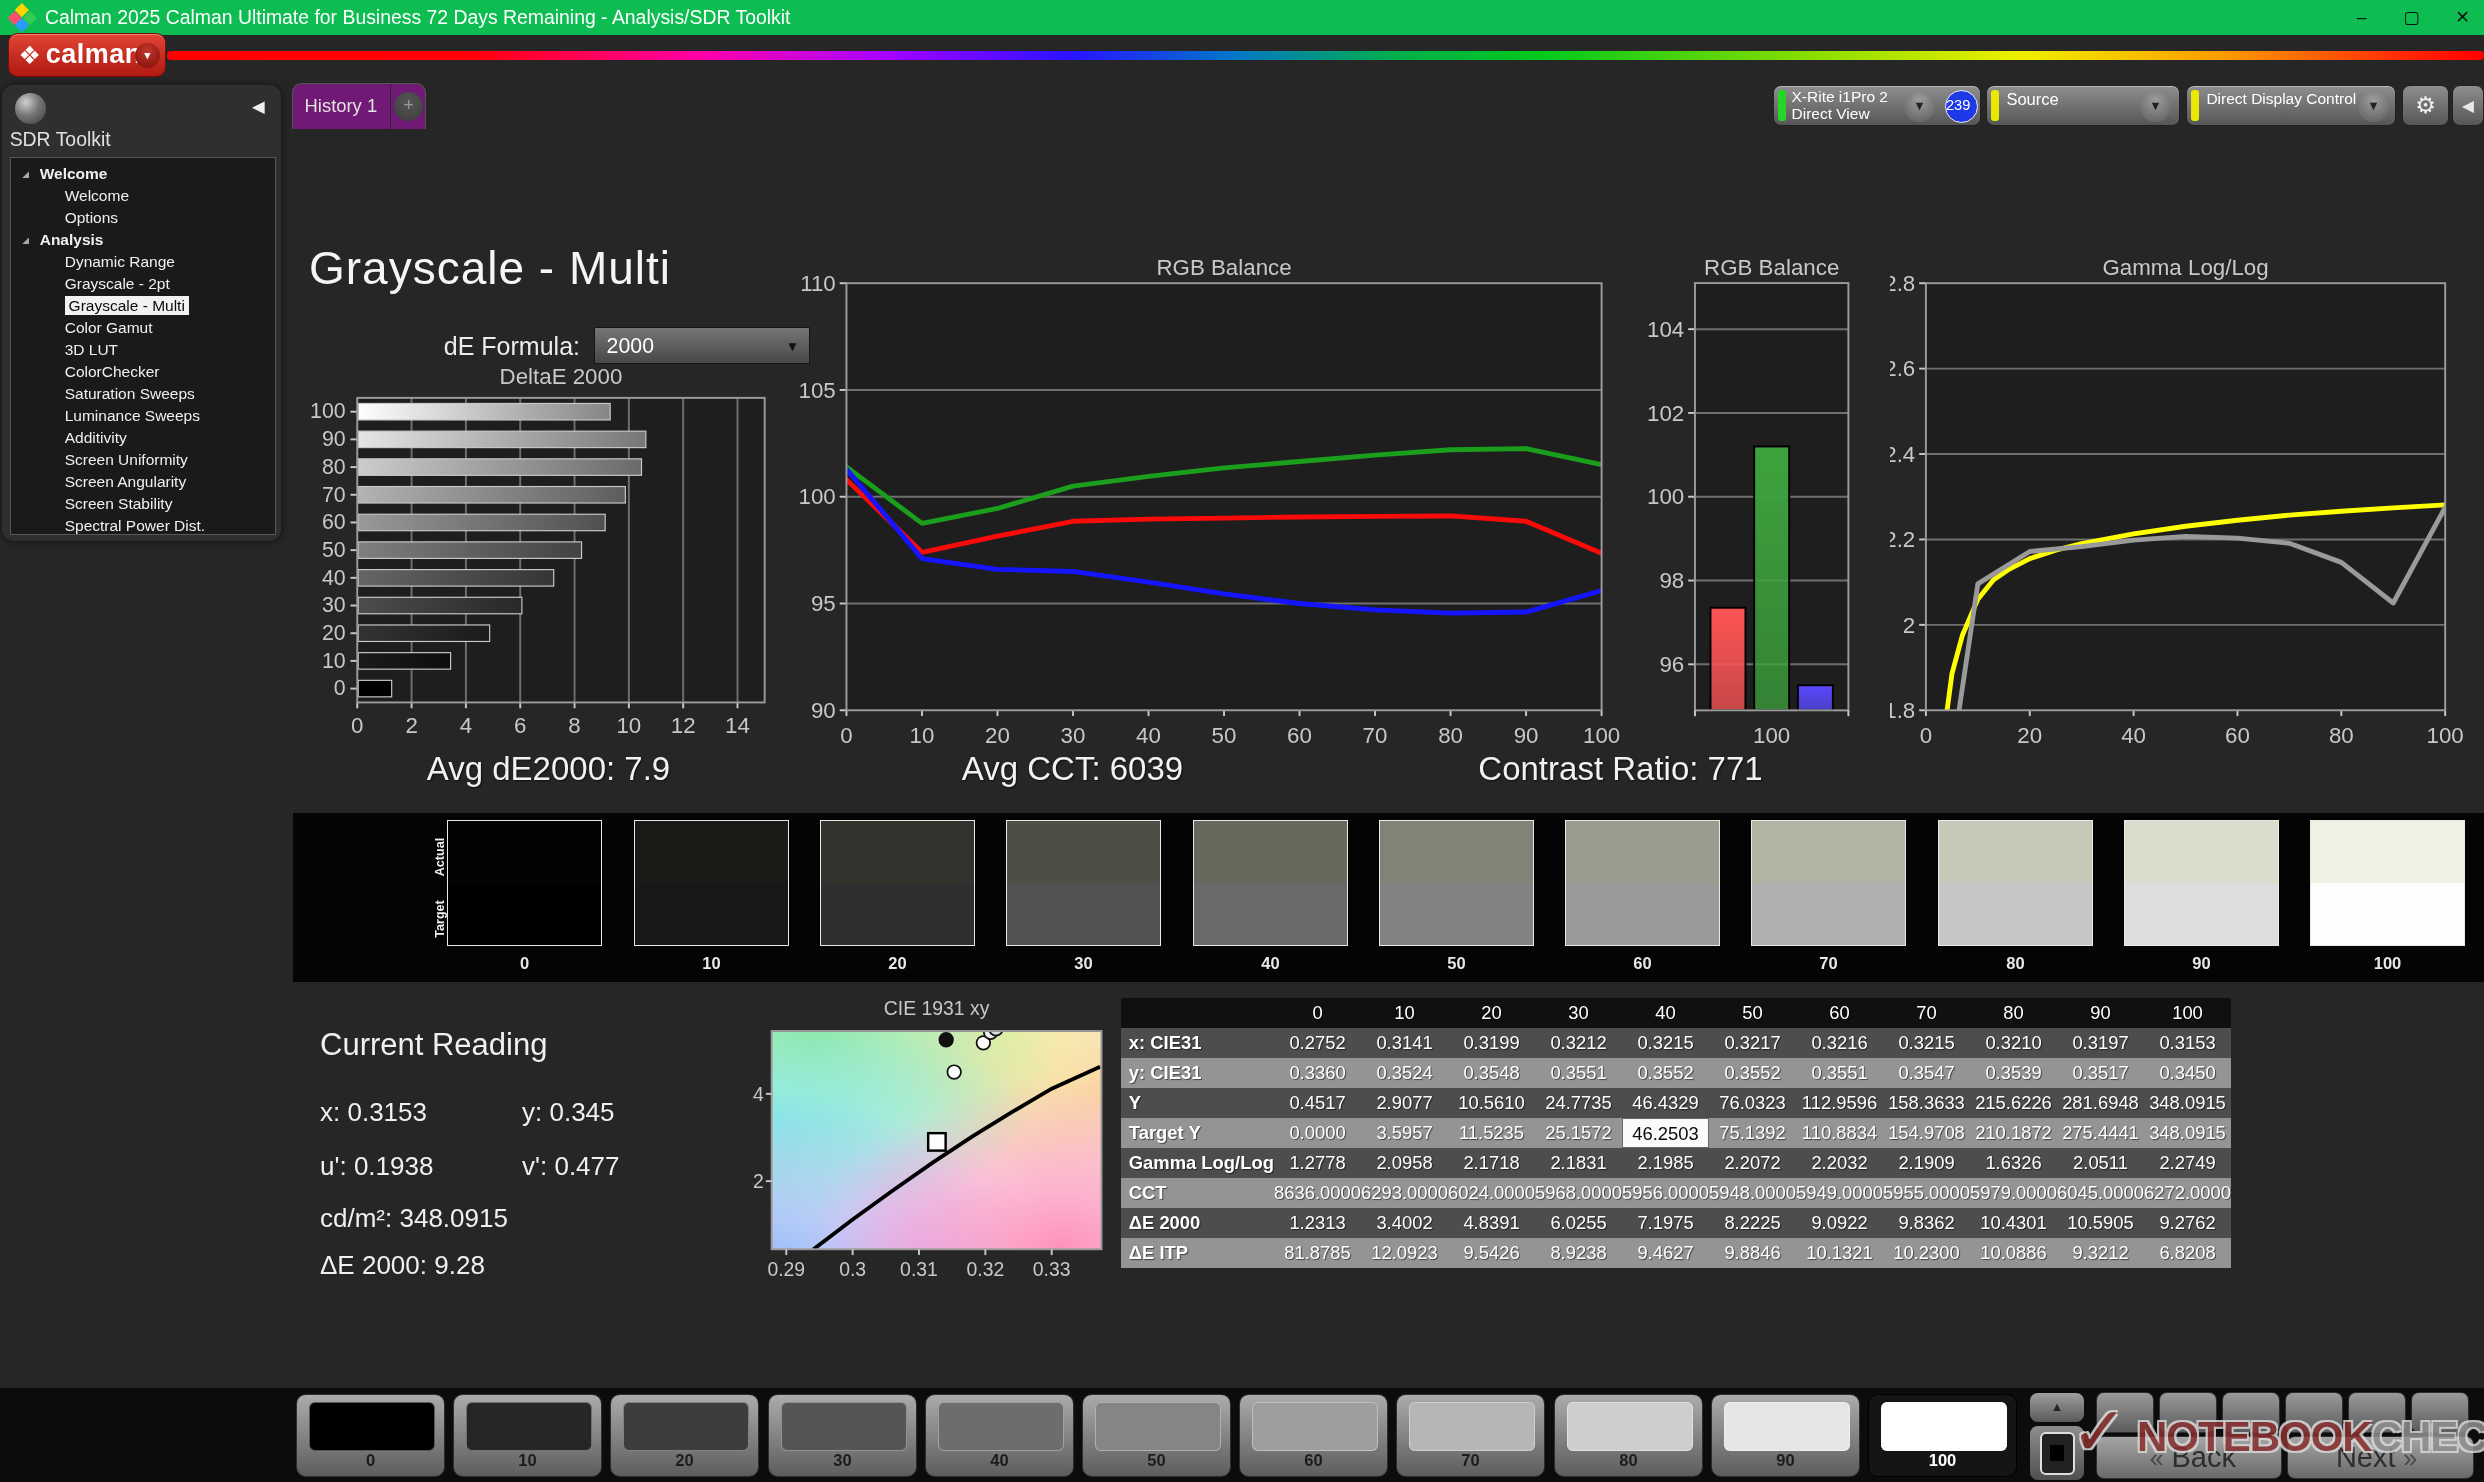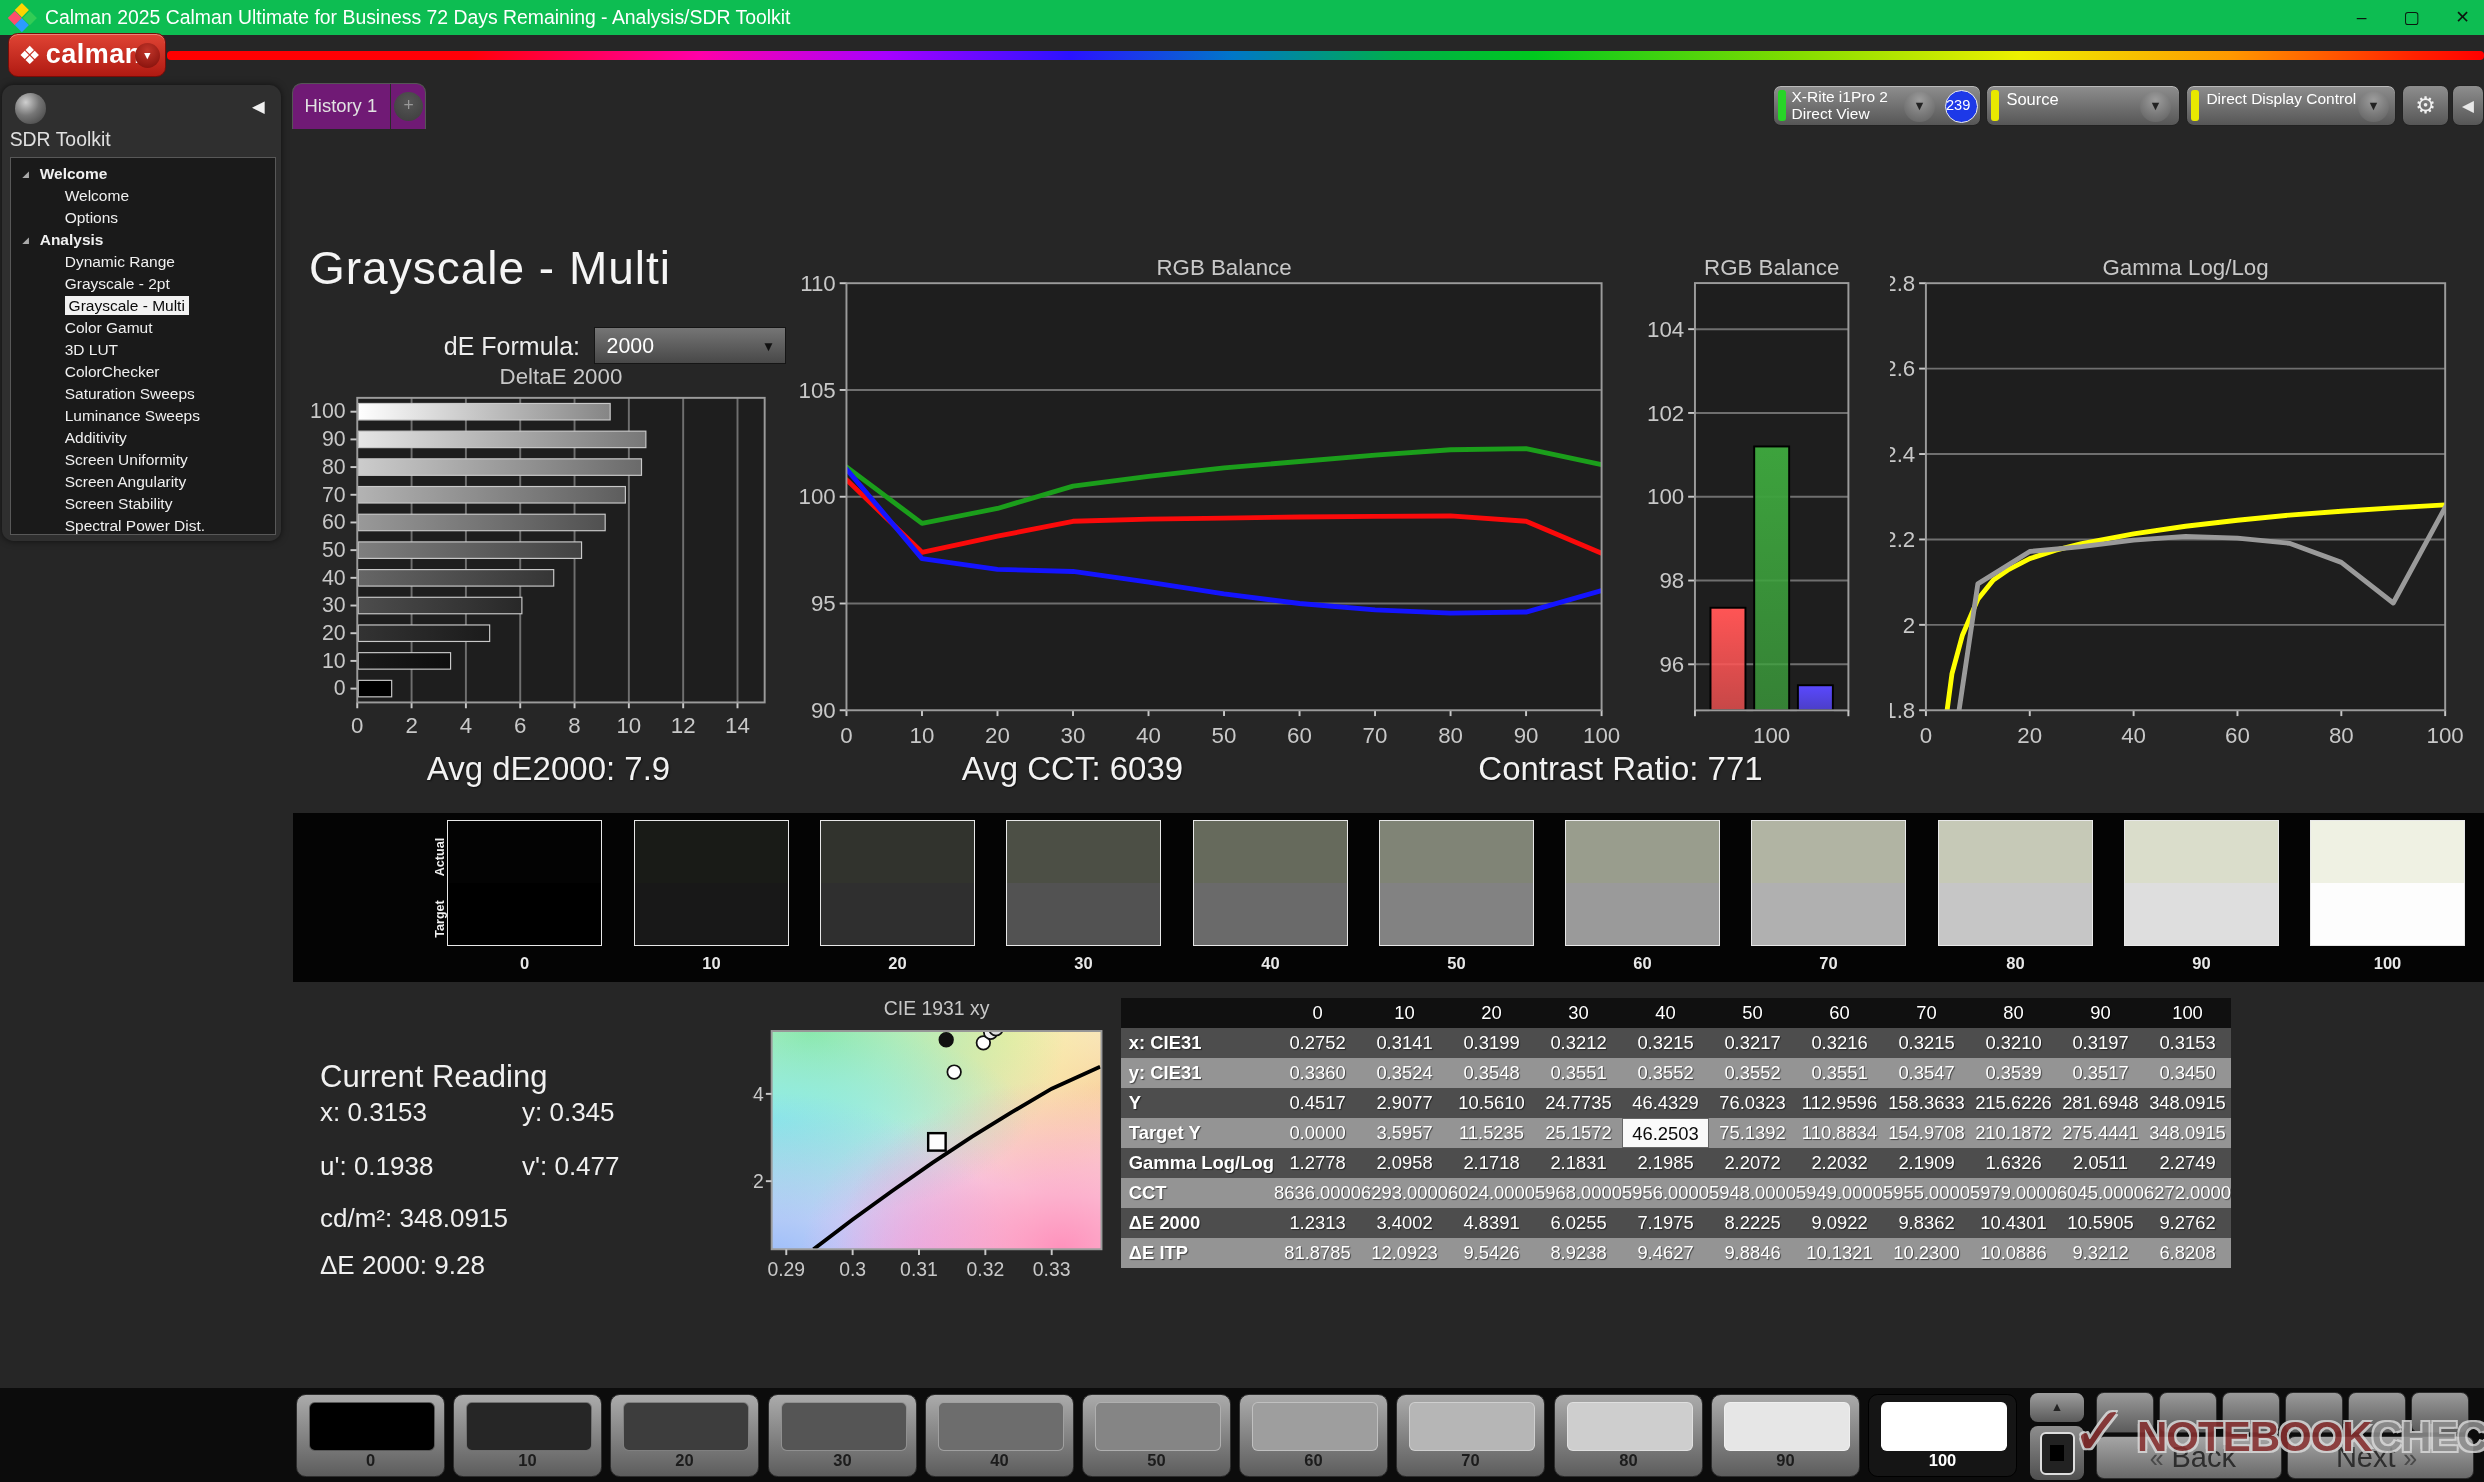--- a/index.html
+++ b/index.html
@@ -65,40 +65,40 @@
     padding-top:4.9px;overflow:hidden;}
   .tree-item{position:relative;height:22px;line-height:22px;color:#f0f0f0;font-size:15.5px;white-space:nowrap;}
   .tree-item .tri{position:absolute;left:11.6px;font-size:8.7px;color:#aaa;}
   .tree-item.group{font-weight:bold;padding-left:29px;}
   .tree-item.child{padding-left:54px;}
   .tree-item.selected .lbl{background:#f2f2f2;color:#0a0a0a;padding:1px 3.9px;}
 
   
   #page-heading{left:309px;top:241px;font-size:46px;color:#f5f5f5;font-weight:400;letter-spacing:1px;}
   #de-formula-label{left:386px;top:332px;width:194px;text-align:right;color:#ececec;font-size:25px;}
-  #de-formula-select{left:594px;top:327px;width:192px;height:37px;background:linear-gradient(#757575,#484848);
+  #de-formula-select{left:594px;top:327px;width:216px;height:37px;background:linear-gradient(#757575,#484848);
     border:1px solid #151515;}
   #de-formula-value{left:11.6px;top:5.8px;color:#fff;font-size:21.3px;}
   #de-formula-caret{right:9.7px;top:10.7px;color:#111;font-size:13.6px;position:absolute;}
 
   svg text{font-family:"Liberation Sans","DejaVu Sans",sans-serif;}
   .stat{top:750px;height:45px;text-align:center;color:#f2f2f2;font-size:33px;white-space:nowrap;
     text-shadow:1px 1px 1.9px rgba(0,0,0,.6);}
 
   
   #swatch-strip{left:293px;top:813px;width:2191px;height:169px;background:#040404;}
   .vlab{position:absolute;left:128px;color:#f0f0f0;font-size:12.6px;font-weight:bold;
     transform:rotate(-90deg);transform-origin:center;}
   .swatch{position:absolute;top:6.8px;width:155px;height:126px;border:1.9px solid #e8e8e8;}
   .sw-half{position:absolute;left:0;width:100%;height:50%;}
   .sw-label{position:absolute;top:141px;width:155px;text-align:center;color:#e8e8e8;
     font-size:16.5px;font-weight:bold;}
 
   
-  #cur-heading{left:320px;top:1027px;font-size:31px;color:#f0f0f0;margin-top:32px;}
+  #cur-heading{left:320px;top:1027px;font-size:31px;color:#f0f0f0;}
   .read-line{position:absolute;left:320px;color:#f0f0f0;font-size:26px;white-space:nowrap;}
   .read-line .v2{position:absolute;left:202px;}
   #cie-bg{left:771px;top:1032px;width:330px;height:218px;
     background:
       radial-gradient(at 88% 100%,rgba(255,140,185,.95),rgba(255,140,185,0) 55%),
       radial-gradient(at 45% 120%,rgba(235,165,240,.8),rgba(235,165,240,0) 48%),
       radial-gradient(at 0% 105%,rgba(150,185,250,.95),rgba(150,185,250,0) 52%),
       radial-gradient(at 0% 40%,rgba(135,235,232,.95),rgba(135,235,232,0) 55%),
       radial-gradient(at 12% 0%,rgba(140,232,165,1),rgba(140,232,165,0) 62%),
       radial-gradient(at 72% 0%,rgba(248,240,160,.9),rgba(248,240,160,0) 50%),

